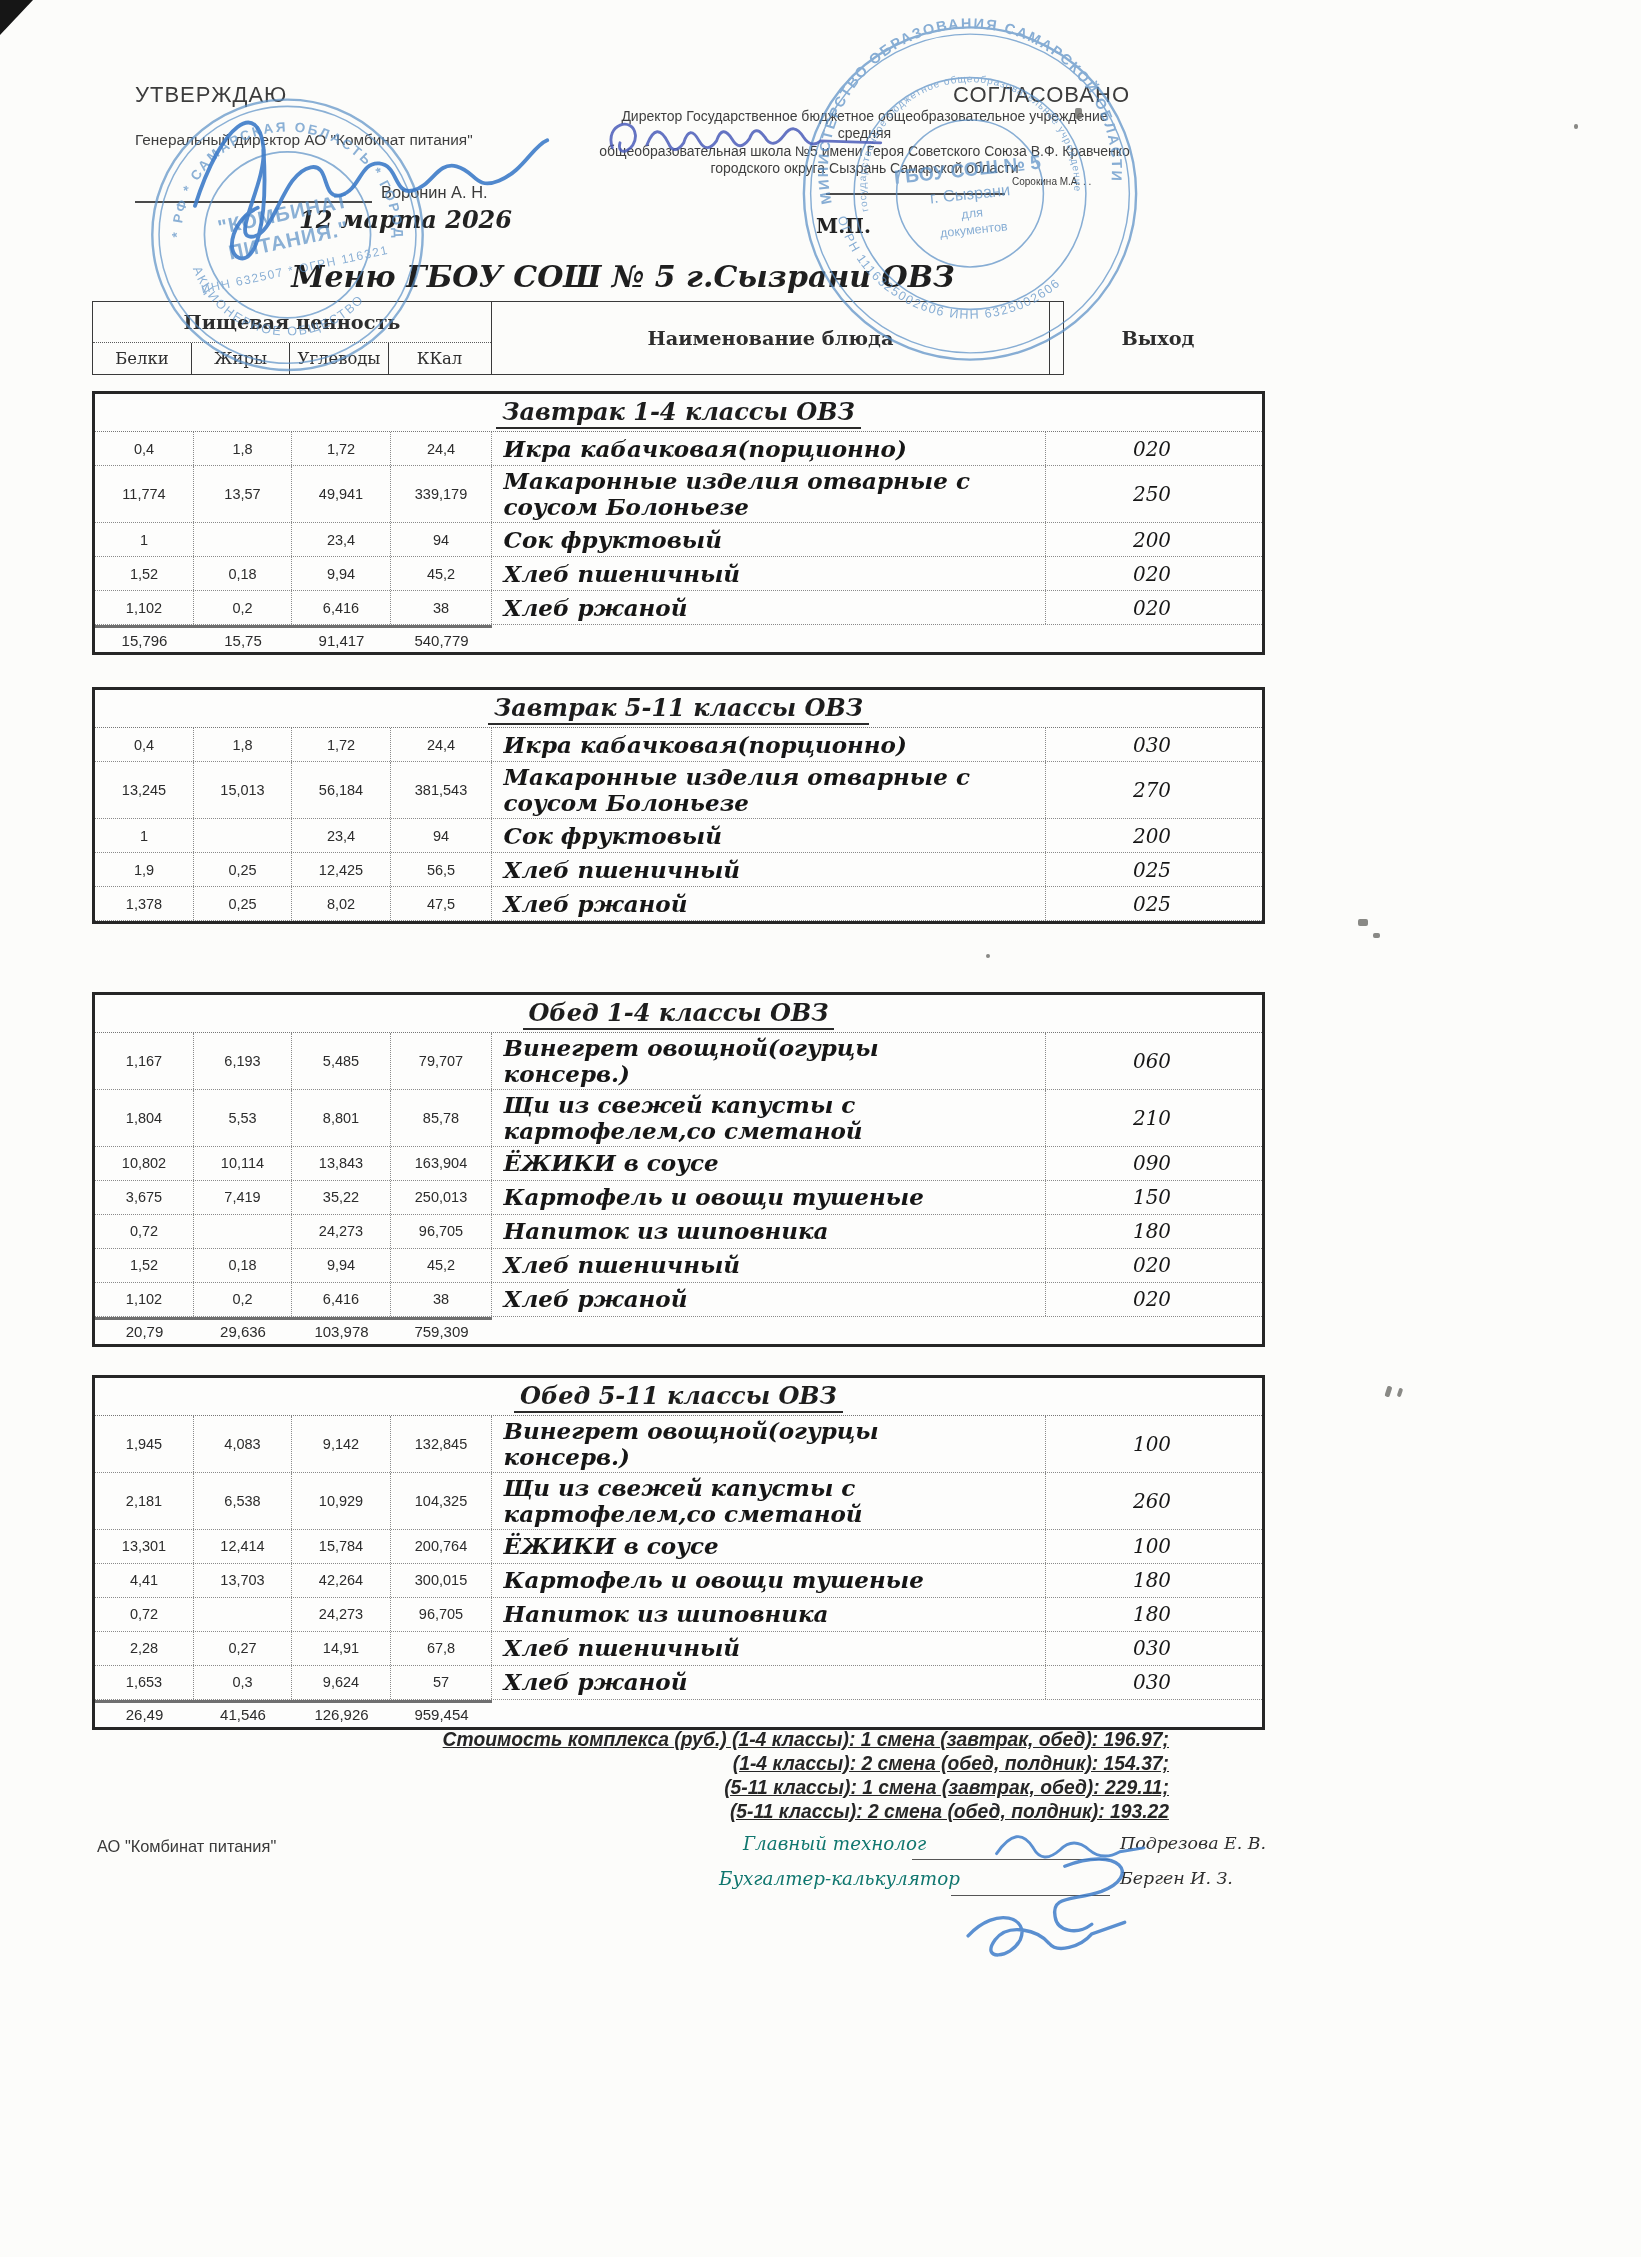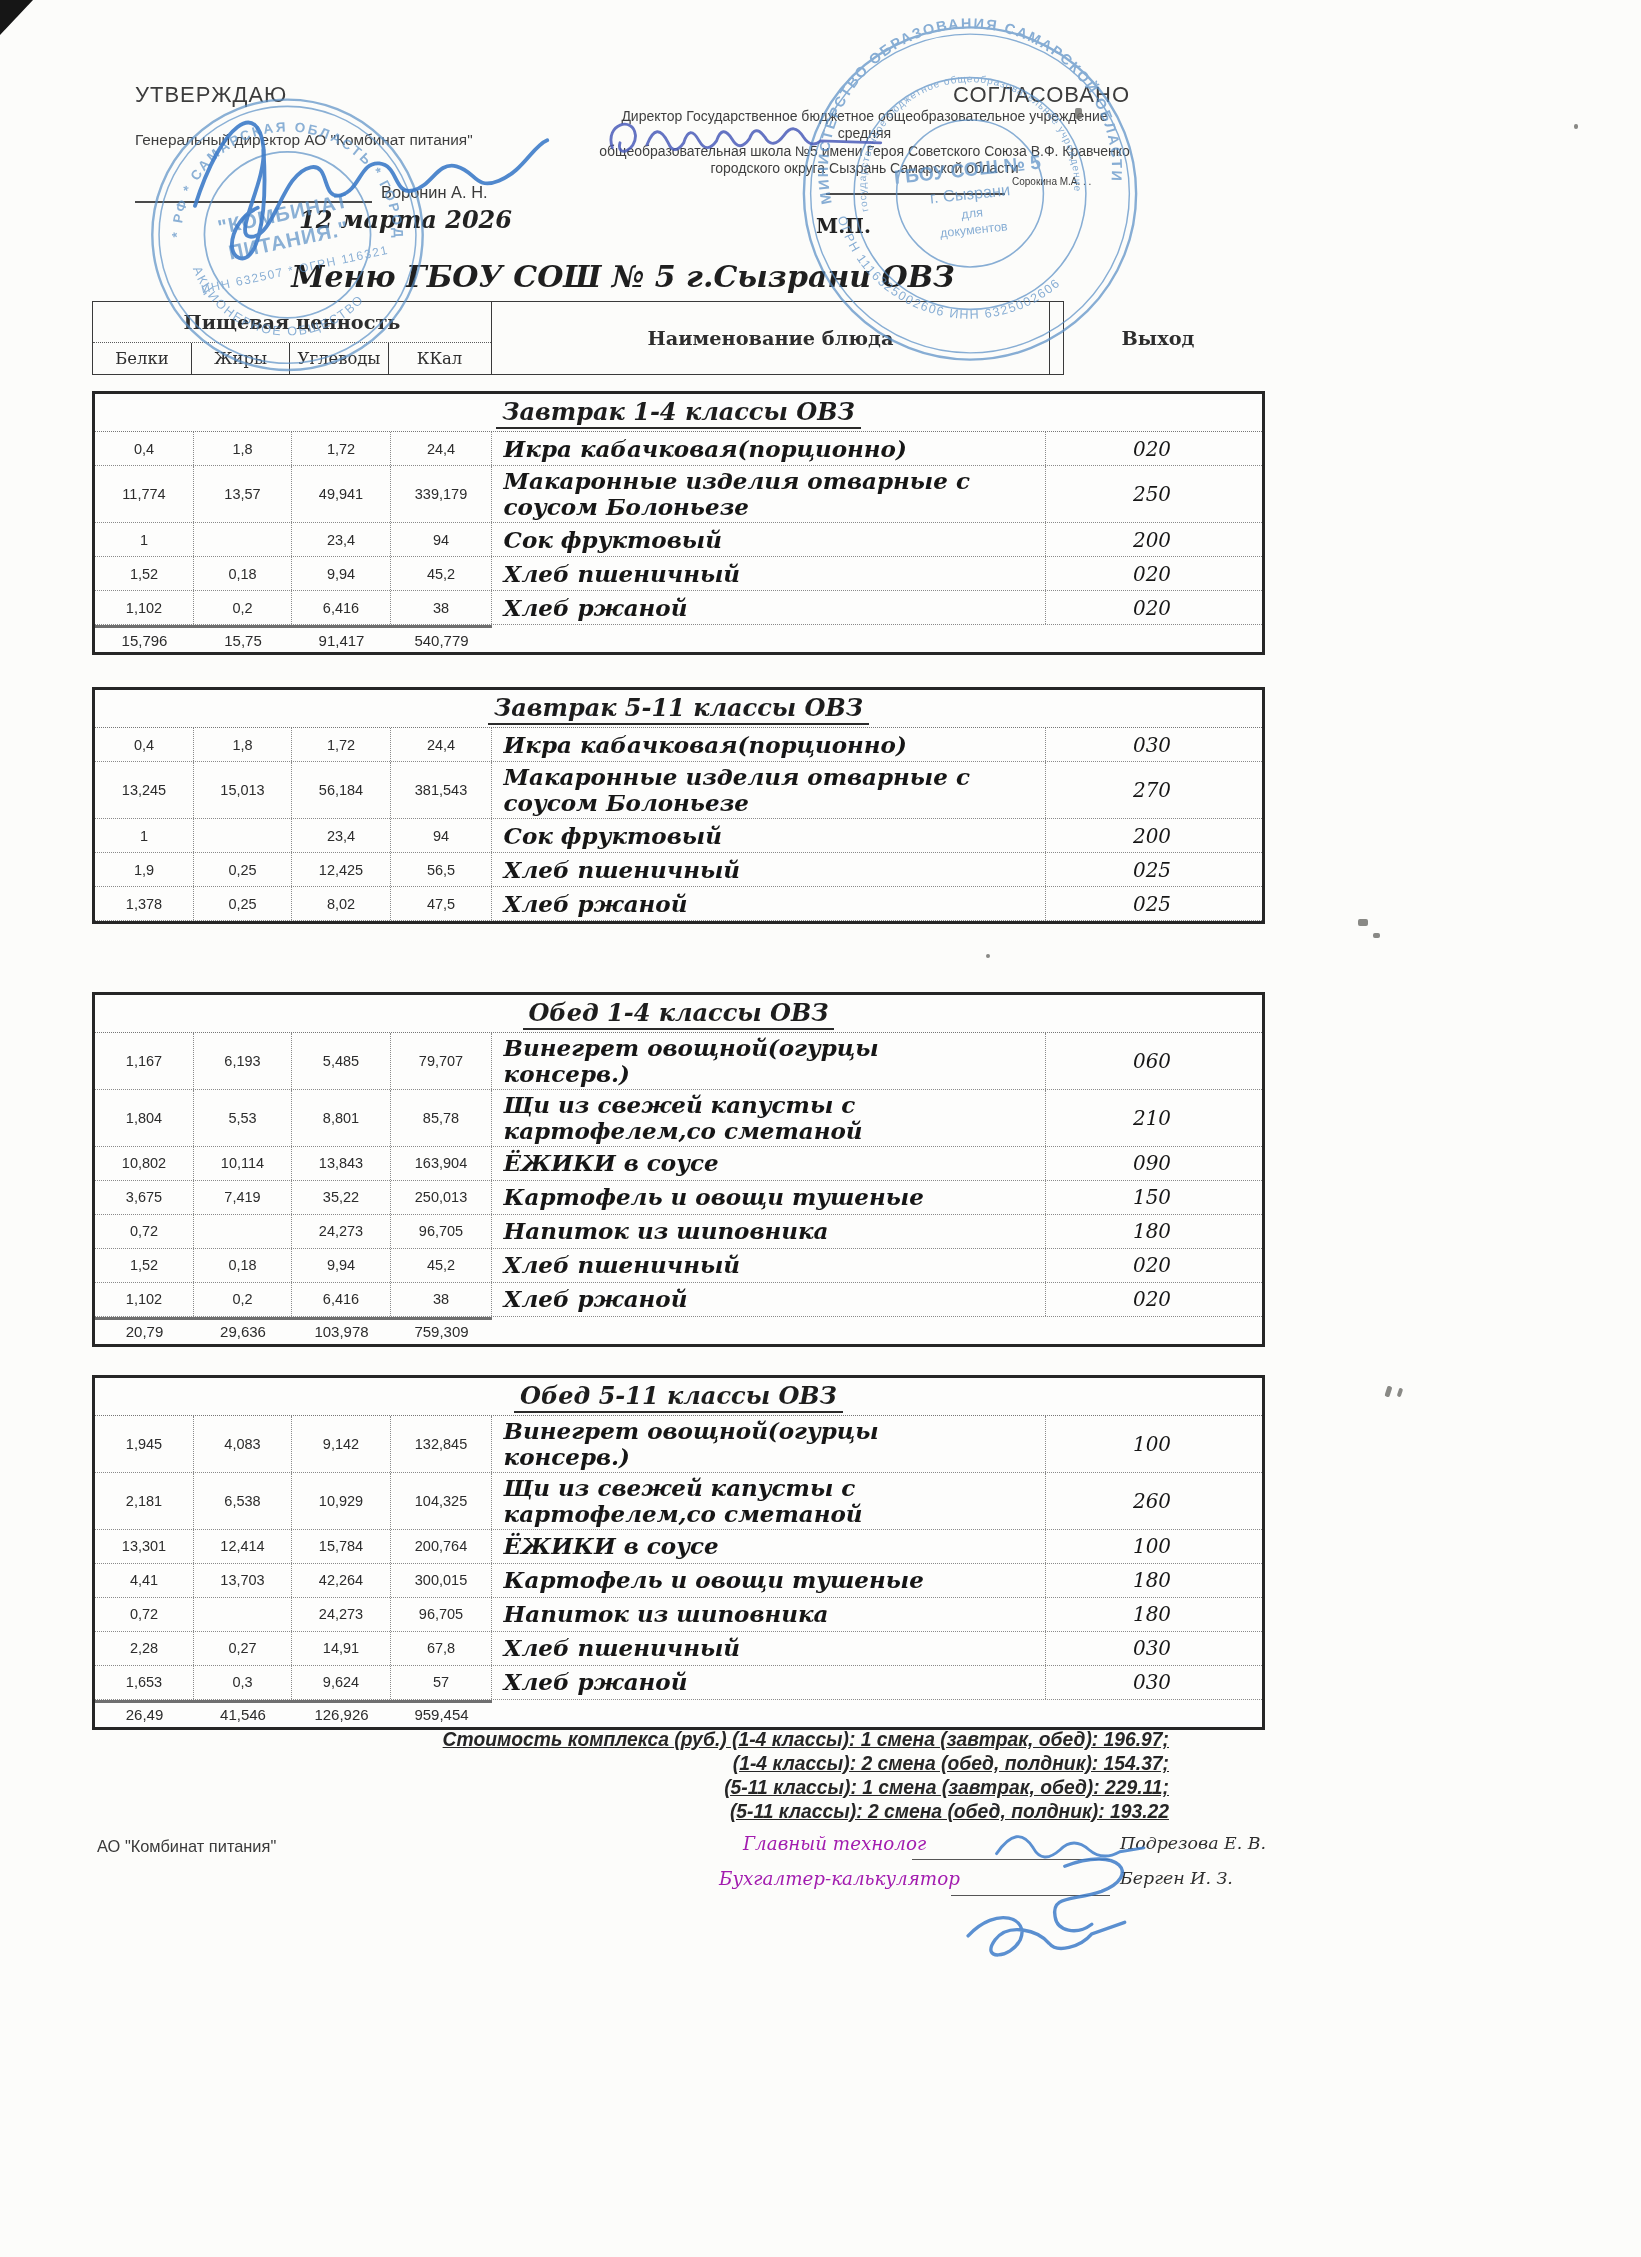--- a/index.html
+++ b/index.html
@@ -61,21 +61,21 @@
   .totals{display:grid;grid-template-columns:99px 98px 99px 101px 1fr;min-height:27px;}
   .tcell{display:flex;align-items:center;justify-content:center;font-size:15px;color:#2c2c2c;
         border-top:3.9px solid #6f6f6f;}
   
   .costs{position:absolute;left:290px;top:1728px;width:879px;text-align:right;
         font-weight:bold;font-style:italic;font-size:19.3px;line-height:24px;color:#262626;}
   .costs div{text-decoration:underline;}
   
   .footer-org{position:absolute;left:97px;top:1837px;font-size:16.4px;color:#3a3a3a;}
   .flabel{position:absolute;font-family:"DejaVu Serif","Liberation Serif",serif;font-style:italic;
-        font-size:18.3px;color:#a21caf;}
+        font-size:18.3px;color:#0f766e;}
   .fname{position:absolute;font-family:"DejaVu Serif","Liberation Serif",serif;font-style:italic;
         font-size:17.4px;color:#2d2d2d;}
   .fline{position:absolute;height:1.4px;background:#555;}
   
   .stamp,.signature{position:absolute;pointer-events:none;}
   svg text{font-family:"Liberation Sans",sans-serif;}
 </style>
 </head>
 <body>
 

